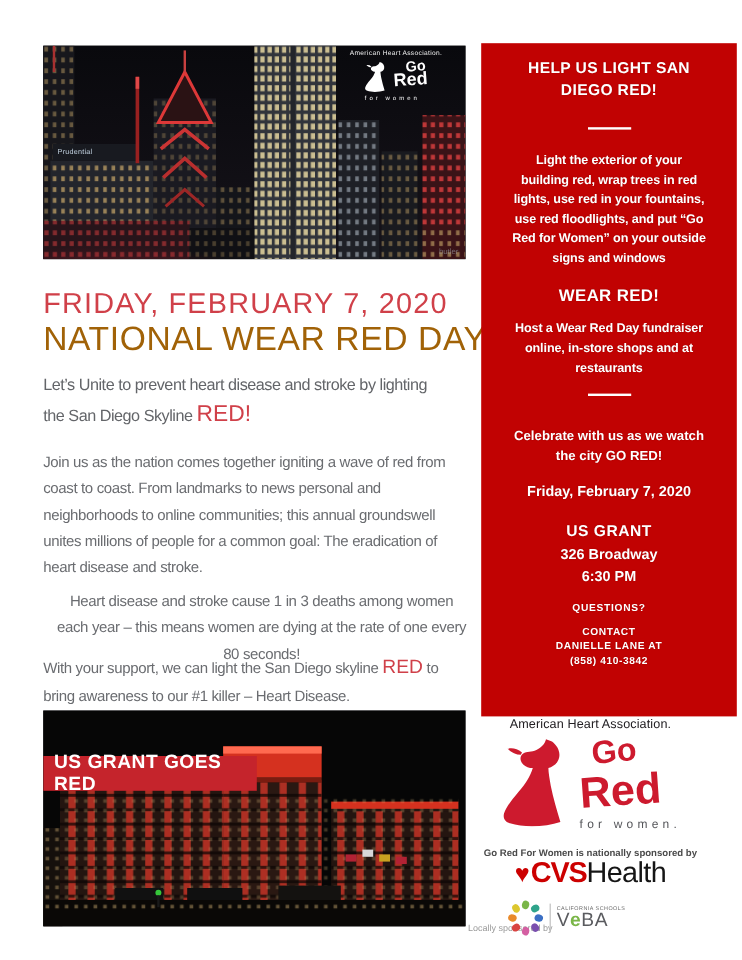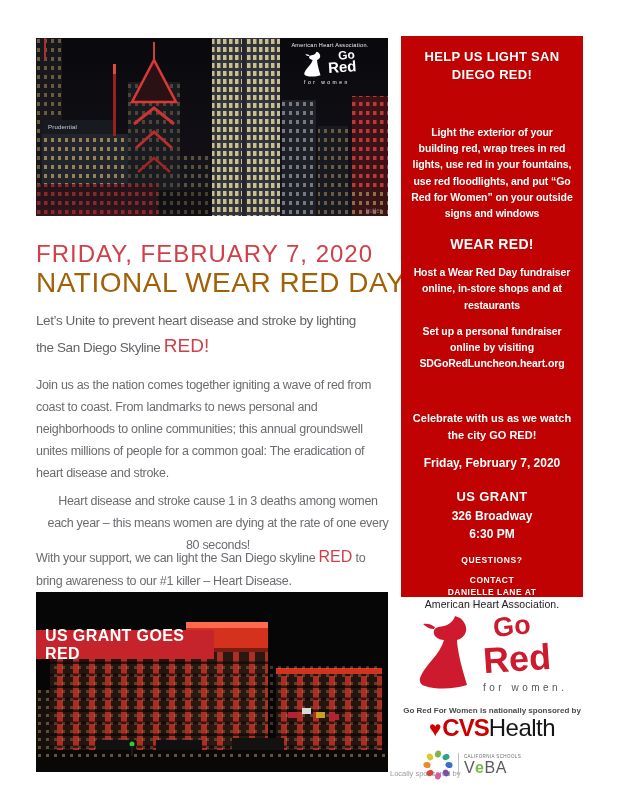--- a/index.html
+++ b/index.html
@@ -37,21 +37,21 @@
   .intro .big-red { font-size:19px; color:#d04049; letter-spacing:0; }
 
   .body-para { position:absolute; left:36px; width:364px; font-size:12.5px; letter-spacing:-.3px;
                color:#6a6c70; white-space:pre-line; }
   .para1 { top:374px; line-height:22px; }
   .para2 { top:490px; line-height:22px;text-align:center; }
   .para3 { top:545px; line-height:23px; }
   .para3 .mid-red { font-size:16px; color:#d04049; letter-spacing:0; }
 
   
-  .sidebar { position:absolute; left:401px; top:36px; width:182px; height:561px; background:#c10202;
+  .sidebar { position:absolute; left:401px; top:36px; width:213px; height:561px; background:#c10202;
              color:#fff; font-weight:bold; text-align:center; display:flex; flex-direction:column;
              align-items:center; padding:10px 3px 0 3px; text-shadow:0 0 1px rgba(60,0,0,.35); }
   .sb-headline { margin-top:2px; font-size:13px; line-height:18px; letter-spacing:.3px; white-space:pre-line; }
   .sb-divider { width:36px; height:2px; background:#fff; }
   .sb-div1 { margin-top:22px; }
   .sb-div2 { margin-top:13px; }
   .sb-para { font-size:10.5px; line-height:16.2px; letter-spacing:-.1px; white-space:pre-line; }
   .sb-p1 { margin-top:18px; }
   .sb-wear { margin-top:15px; font-size:14px; letter-spacing:.3px; }
   .sb-p2 { margin-top:12px; }
@@ -262,23 +262,20 @@
     <div class="sb-para sb-p1">Light the exterior of your
 building red, wrap trees in red
 lights, use red in your fountains,
 use red floodlights, and put “Go
 Red for Women” on your outside
 signs and windows</div>
     <div class="sb-wear">WEAR RED!</div>
     <div class="sb-para sb-p2">Host a Wear Red Day fundraiser
 online, in-store shops and at
 restaurants</div>
-    <div class="sb-para sb-p3">Set up a personal fundraiser
-online by visiting
-SDGoRedLuncheon.heart.org</div>
     <div class="sb-divider sb-div2"></div>
     <div class="sb-celebrate">Celebrate with us as we watch
 the city GO RED!</div>
     <div class="sb-date">Friday, February 7, 2020</div>
     <div class="sb-venue">US GRANT</div>
     <div class="sb-address">326 Broadway</div>
     <div class="sb-time">6:30 PM</div>
     <div class="sb-questions">QUESTIONS?</div>
     <div class="sb-contact">CONTACT
 DANIELLE LANE AT

